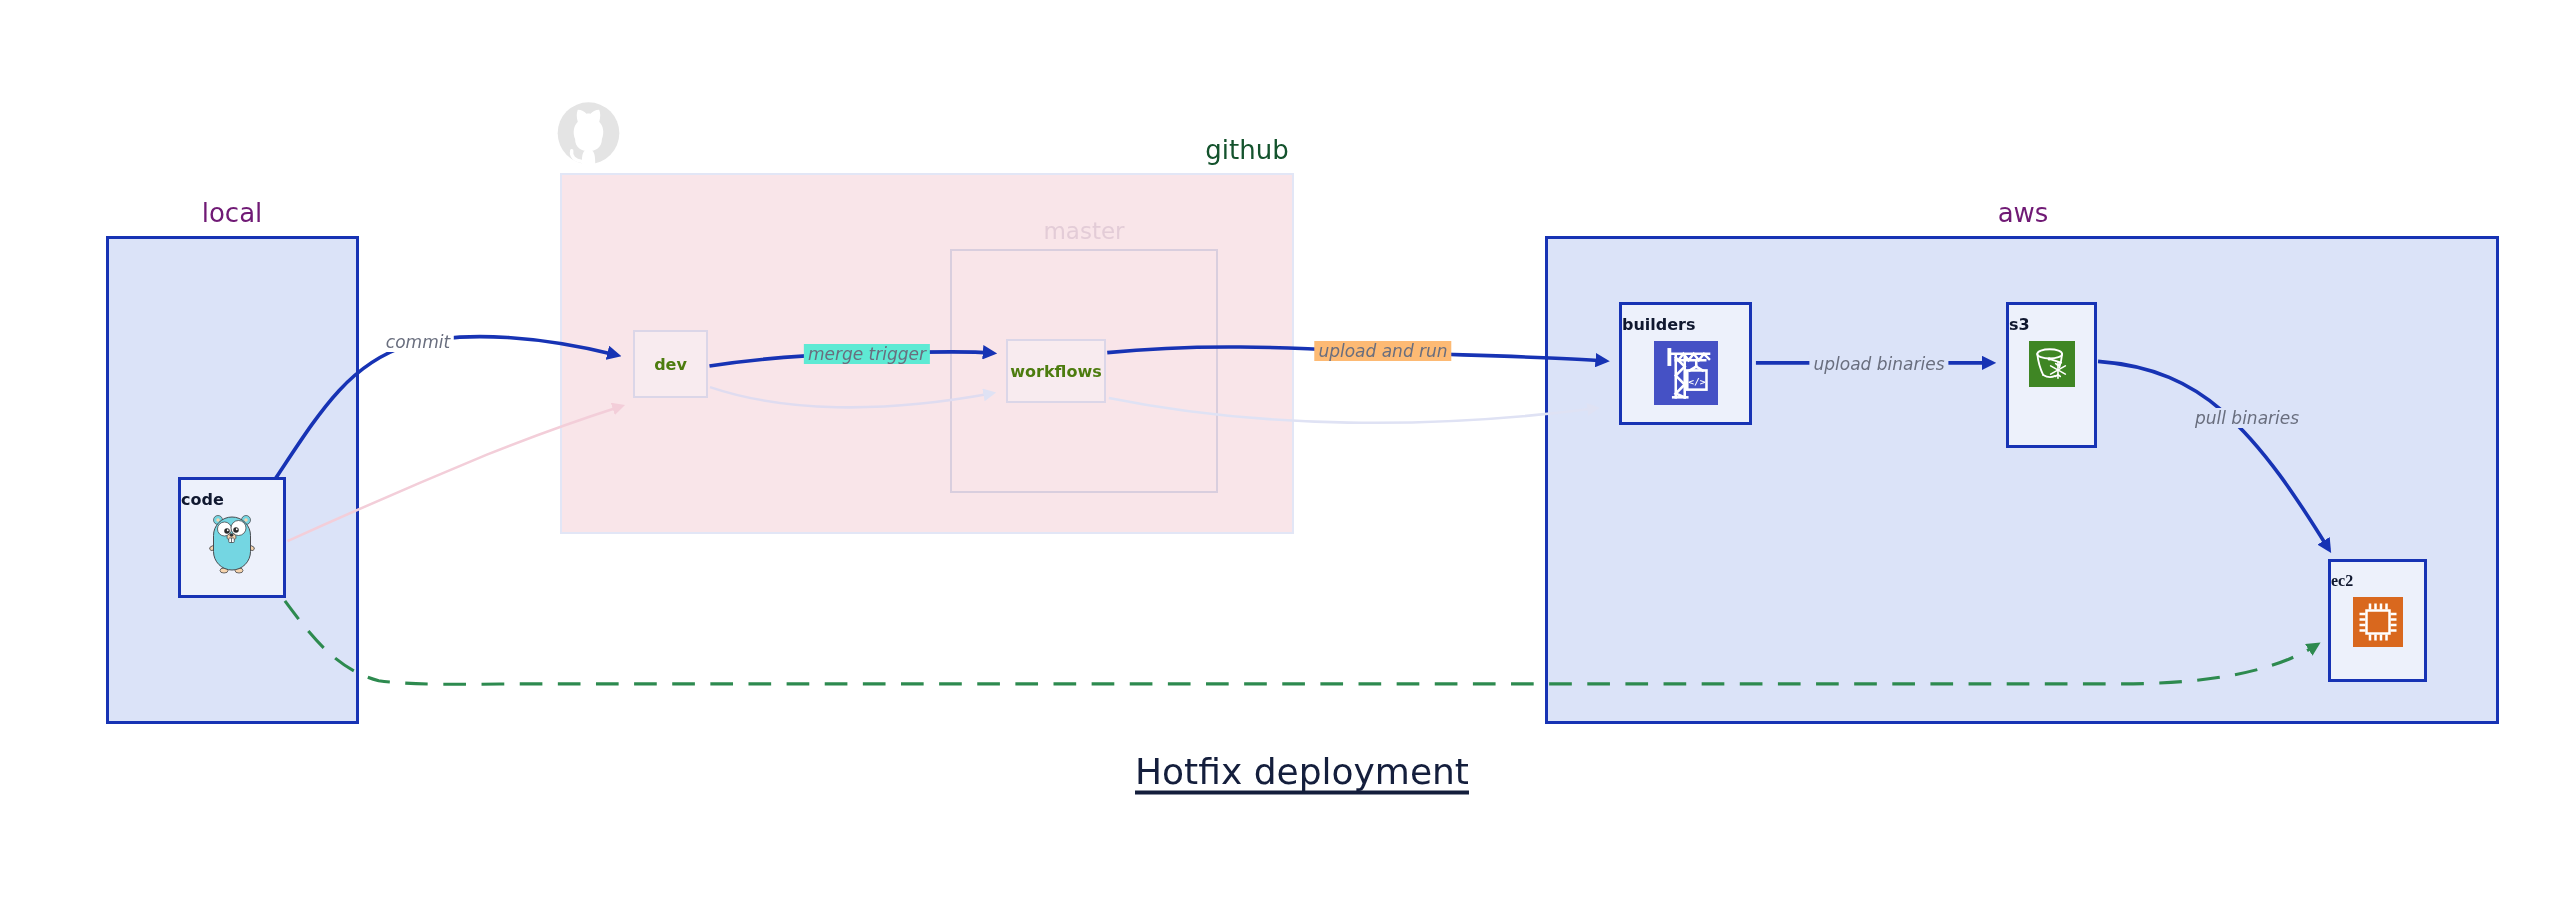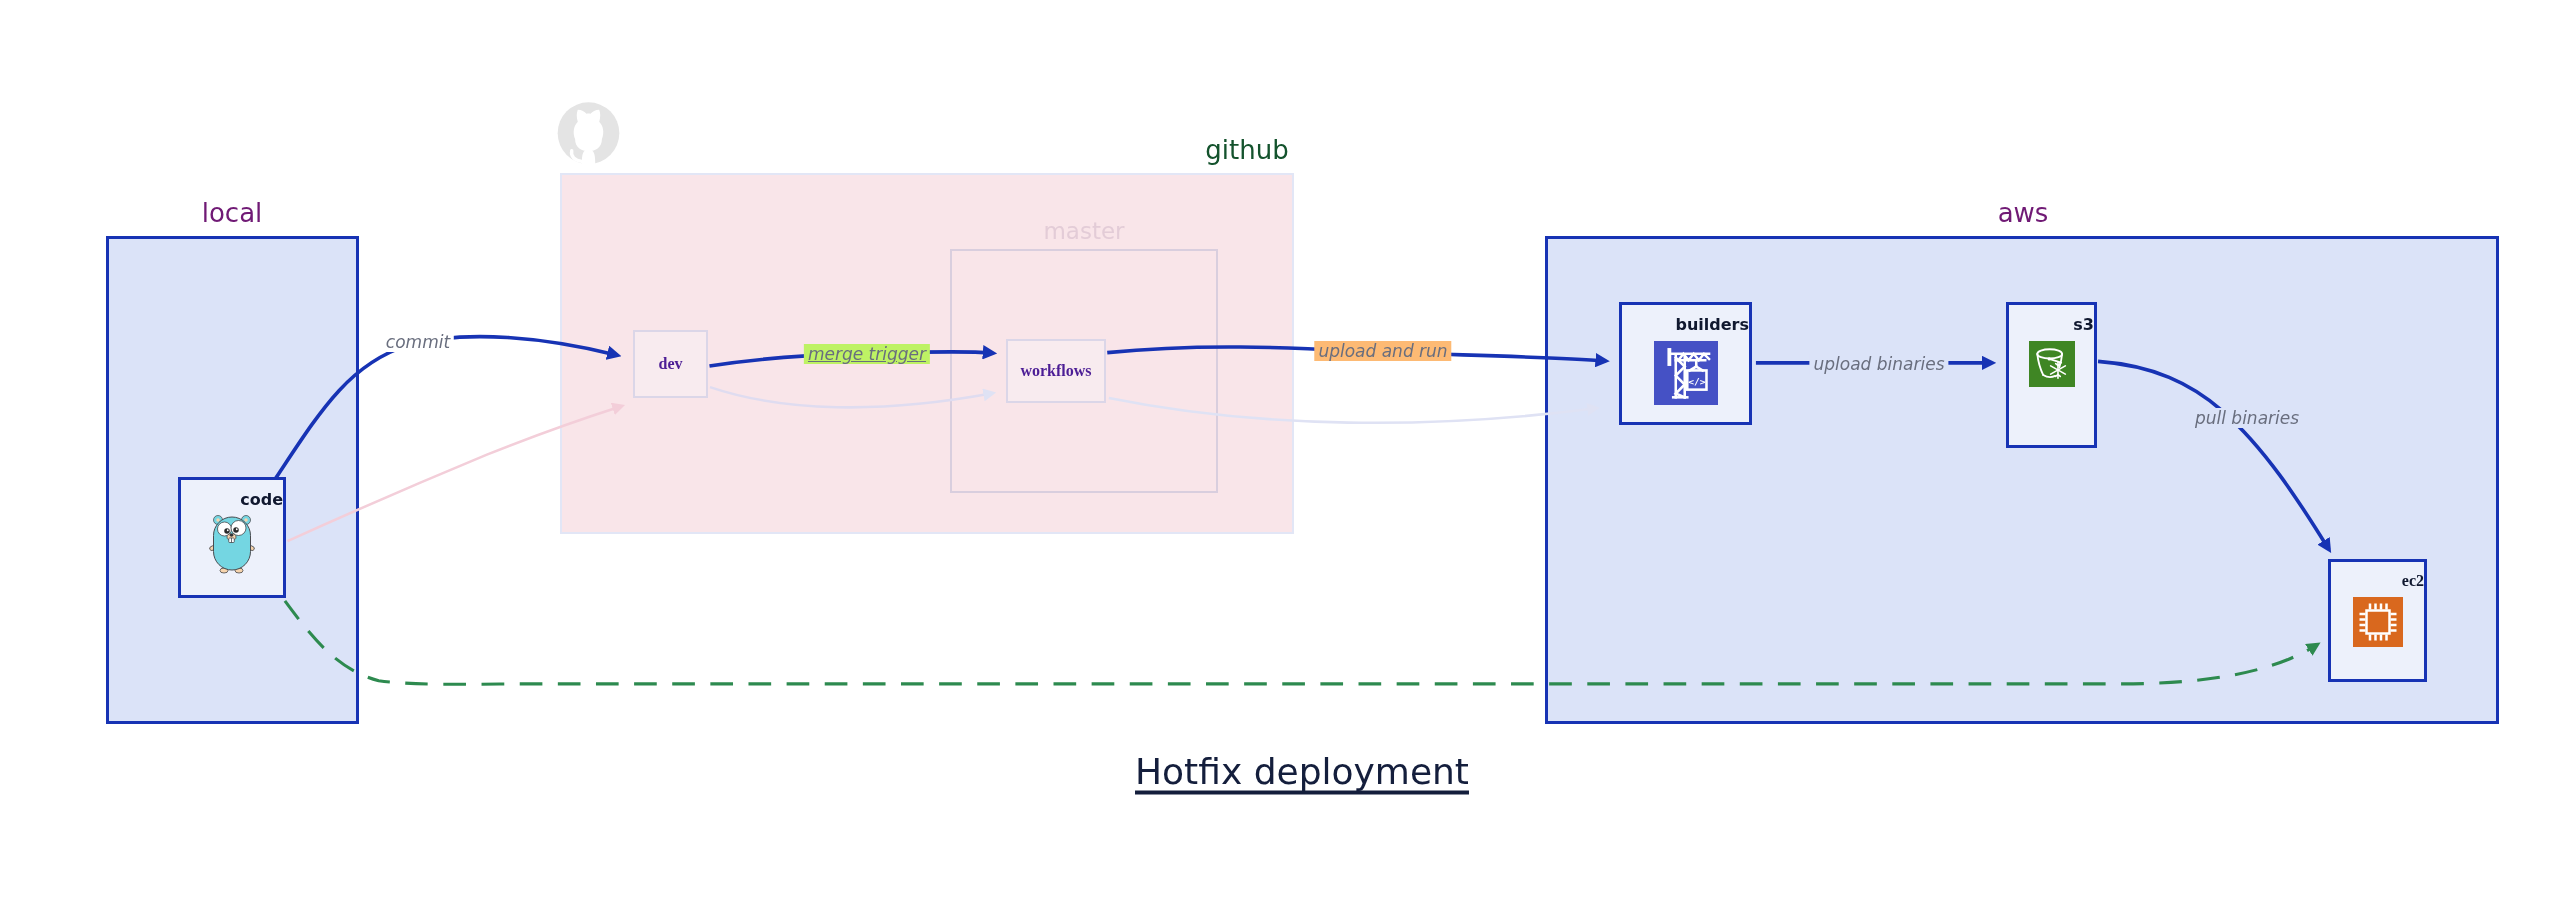--- a/index.html
+++ b/index.html
@@ -18,41 +18,41 @@
   #master-box{left:950px; top:249px; width:268px; height:244px;
     background:transparent; border:2.1px solid #d9cede; z-index:2;}
   
   .glabel{position:absolute; transform:translate(-50%,-50%); white-space:nowrap;
     z-index:5; font-size:26px; color:#701a75;}
   #local-label{left:232px; top:213px;}
   #aws-label{left:2023px; top:213px;}
   #github-label{left:1247px; top:150px; font-size:26px; color:#14532d;}
   #master-label{left:1084px; top:231px; font-size:23px; color:#e3ccd7;}
   
-  .node{position:absolute; box-sizing:border-box; z-index:3; text-align:right;
+  .node{position:absolute; box-sizing:border-box; z-index:3; text-align:left;
     background:#edf1fb; border:3.1px solid #1733b4;}
   .node .nlabel{display:block; margin-top:10.3px; font-weight:bold; font-size:16px;
     color:#10182f; white-space:nowrap;}
   #code-node{left:178px; top:477px; width:108px; height:121px;}
   #builders-node{left:1619px; top:302px; width:133px; height:123px;}
   #s3-node{left:2006px; top:302px; width:91px; height:146px;}
   #ec2-node{left:2328px; top:559px; width:99px; height:123px;font-family:Liberation Serif, serif;}
   .faded-node{background:#f8ebef; border:2.1px solid #dbd6e8;
     display:flex; align-items:center; justify-content:center;}
-  .faded-node .nlabel{margin:0; color:#4c1d95;font-family:Liberation Serif, serif;}
+  .faded-node .nlabel{margin:0; color:#4d7c0f;}
   #dev-node{left:633px; top:330px; width:75px; height:68px;}
   #workflows-node{left:1006px; top:339px; width:100px; height:64px;}
   .icon-badge{display:block; margin:7.2px auto 0;}
   #code-node svg.gopher{display:block; margin:3.1px auto 0;}
   
   #edges{position:absolute; left:0; top:0; z-index:2;}
   .elabel{position:absolute; transform:translate(-50%,-50%); z-index:4;
     font-style:italic; font-size:17px; color:#696e7e; white-space:nowrap; padding:0 4.1px;}
   #commit-label{left:418px; top:342px; background:#ffffff;}
-  #merge-trigger-label{left:867px; top:354px; background:#bef264;text-decoration:underline;}
+  #merge-trigger-label{left:867px; top:354px; background:#5eead4;}
   #upload-and-run-label{left:1383px; top:351px; background:#fdba74;text-align:right;}
   #upload-binaries-label{left:1879px; top:364px; background:#dbe3f8;}
   #pull-binaries-label{left:2247px; top:418px; background:#dbe3f8;}
   
   #octocat{position:absolute; left:555px; top:101px; z-index:2;}
   
   #diagram-title{position:absolute; left:1302px; top:771px;
     transform:translate(-50%,-50%); z-index:5;
     font-size:36px; color:#141e3c; white-space:nowrap;
     text-decoration:underline; text-decoration-thickness:3.6px; text-underline-offset:7.2px;}

